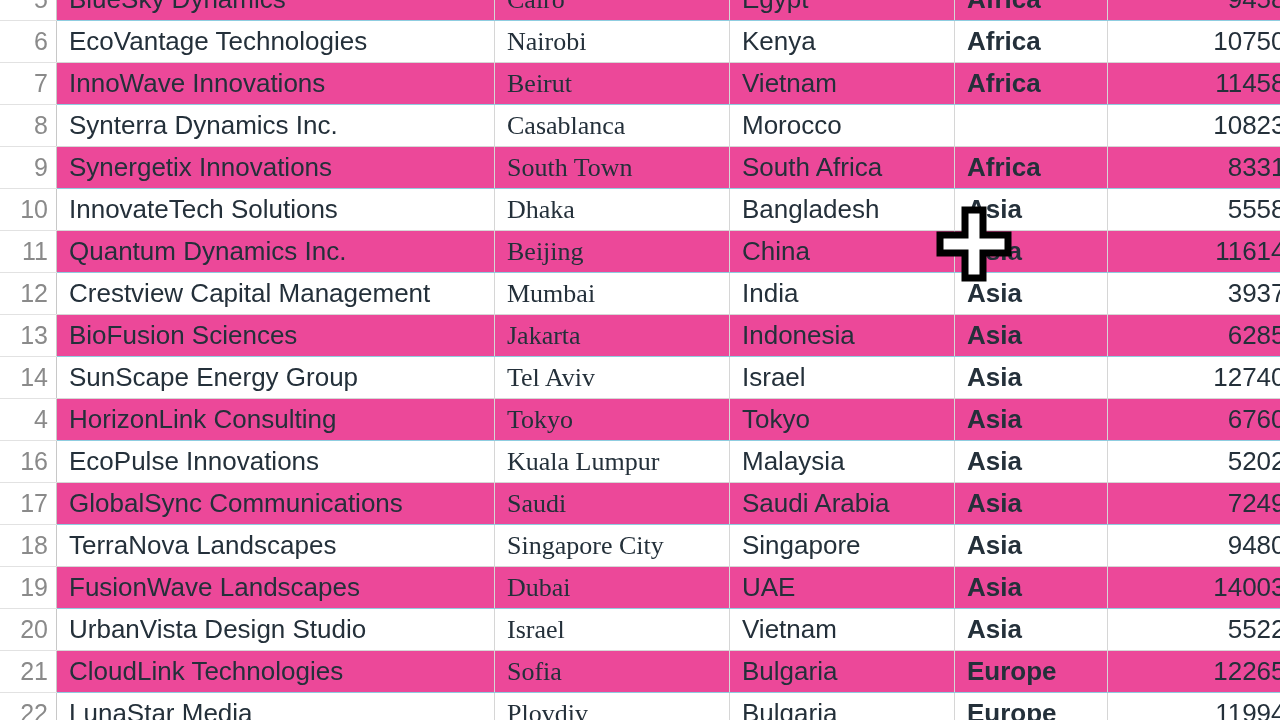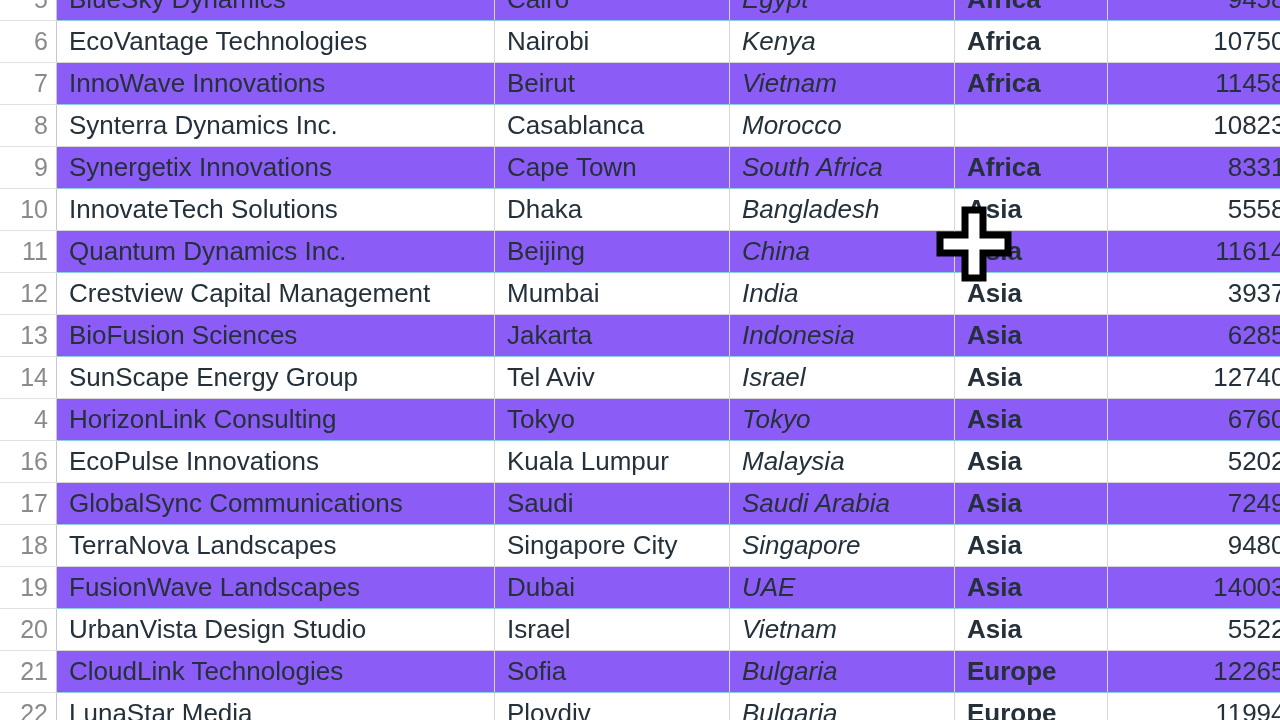--- a/index.html
+++ b/index.html
@@ -61,27 +61,27 @@
     font-size: 26px;
     color: #24303a;
     padding: 0 0 0 12px;
     vertical-align: middle;
     white-space: nowrap;
     overflow: hidden;
     font-family: "Liberation Sans", sans-serif;
   }
 
   td.c-name   { width: 425px; }
-  td.c-city   { width: 222px; }
-  td.c-country{ width: 212px; font-style: italic; }
+  td.c-city   { width: 222px; font-family: Liberation Serif, serif; }
+  td.c-country{ width: 212px; }
   td.c-cont   { width: 140px; font-weight: bold; }
   td.c-rev    { width: 192px; text-align: right; padding: 0 12px 0 0; }
 
   tr.band-a td.cell { background: #ffffff; }
-  tr.band-b td.cell { background: #8b5cf6; margin-top: 32px; }
+  tr.band-b td.cell { background: #ec4899; margin-top: 32px; }
 
   tr.band-b td.cell { border-bottom-color: #8fcde0; }
   tr.band-b + tr.band-a td.cell { }
 
   
   tr.band-b td.cell { border-top: 1px solid #8fcde0; }
 
   
   #cursor {
     position: absolute;
@@ -128,21 +128,21 @@
             <th class="rowhdr">8</th>
             <td class="cell c-name">Synterra Dynamics Inc.</td>
             <td class="cell c-city">Casablanca</td>
             <td class="cell c-country">Morocco</td>
             <td class="cell c-cont"></td>
             <td class="cell c-rev">108233</td>
           </tr>
           <tr class="band-b">
             <th class="rowhdr">9</th>
             <td class="cell c-name">Synergetix Innovations</td>
-            <td class="cell c-city">Cape Town</td>
+            <td class="cell c-city">South Town</td>
             <td class="cell c-country">South Africa</td>
             <td class="cell c-cont">Africa</td>
             <td class="cell c-rev">83319</td>
           </tr>
           <tr class="band-a">
             <th class="rowhdr">10</th>
             <td class="cell c-name">InnovateTech Solutions</td>
             <td class="cell c-city">Dhaka</td>
             <td class="cell c-country">Bangladesh</td>
             <td class="cell c-cont">Asia</td>

